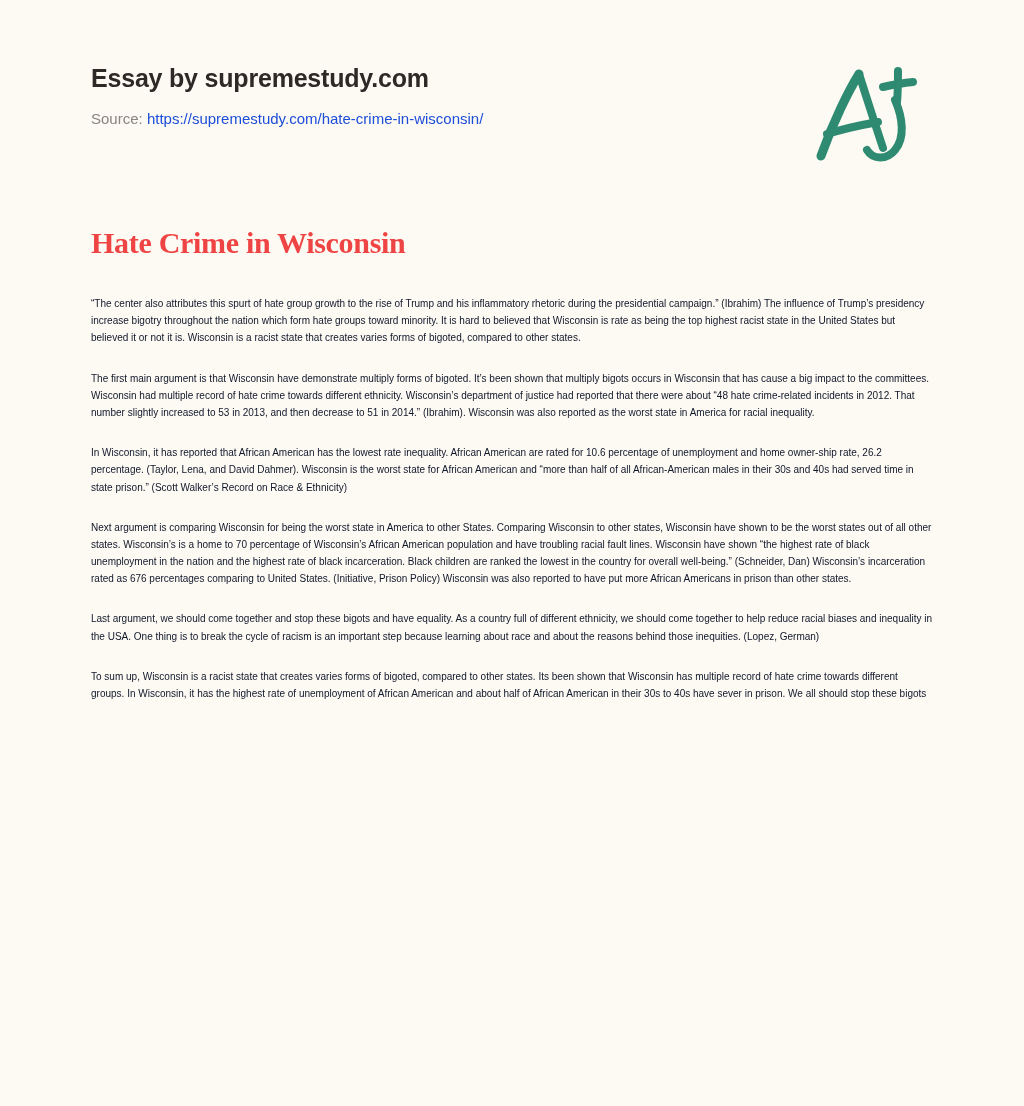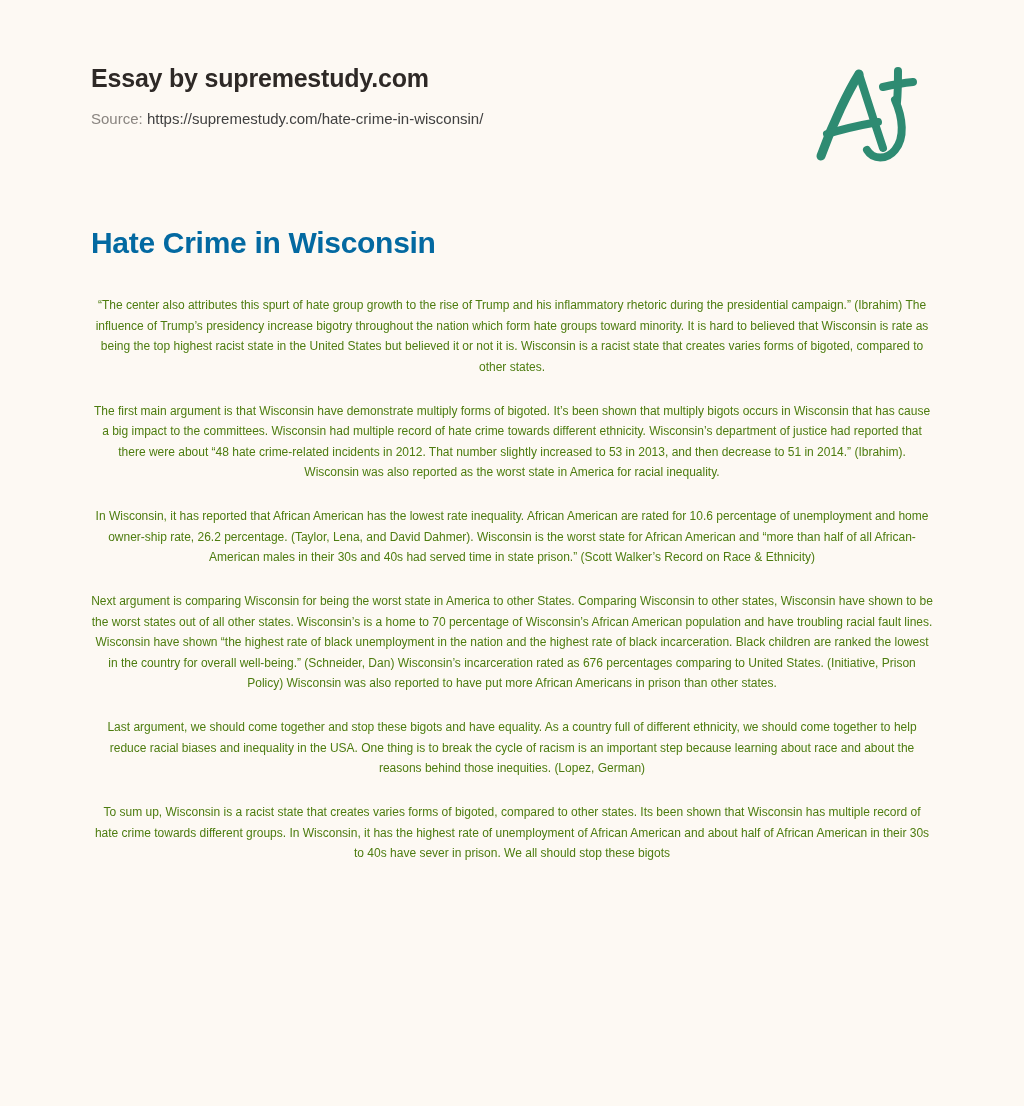--- a/index.html
+++ b/index.html
@@ -44,21 +44,21 @@
     line-height: 1.3;
     white-space: nowrap;
   }
 
   .source-label {
     color: #8a8580;
     text-align: center;
   }
 
   .source-url {
-    color: #404040;
+    color: #1d4ed8;
     text-decoration: none;
   }
 
   
   .logo {
     position: absolute;
     top: 56px;
     right: -1px;
     width: 135px;
     height: 125px;
@@ -70,32 +70,33 @@
   }
 
   
   .article {
     margin-top: 95px;
   }
 
   .article-title {
     font-size: 30px;
     font-weight: bold;
-    color: #0369a1;
+    color: #ef4444;
     letter-spacing: -0.3px;
     line-height: 1.25;
     margin: 0 0 34px 0;
+    font-family: Liberation Serif, serif;
   }
 
   .article-body p {
-    font-size: 12px;
+    font-size: 10px;
     line-height: 1.72;
-    color: #4d7c0f;
+    color: #0f172a;
     margin: 0 0 23px 0;
-    text-align: center;
+    text-align: left;
   }
   .article-body p:last-child {
     margin-bottom: 0;
   }
 </style>
 </head>
 <body>
 
 <div class="page">
 

